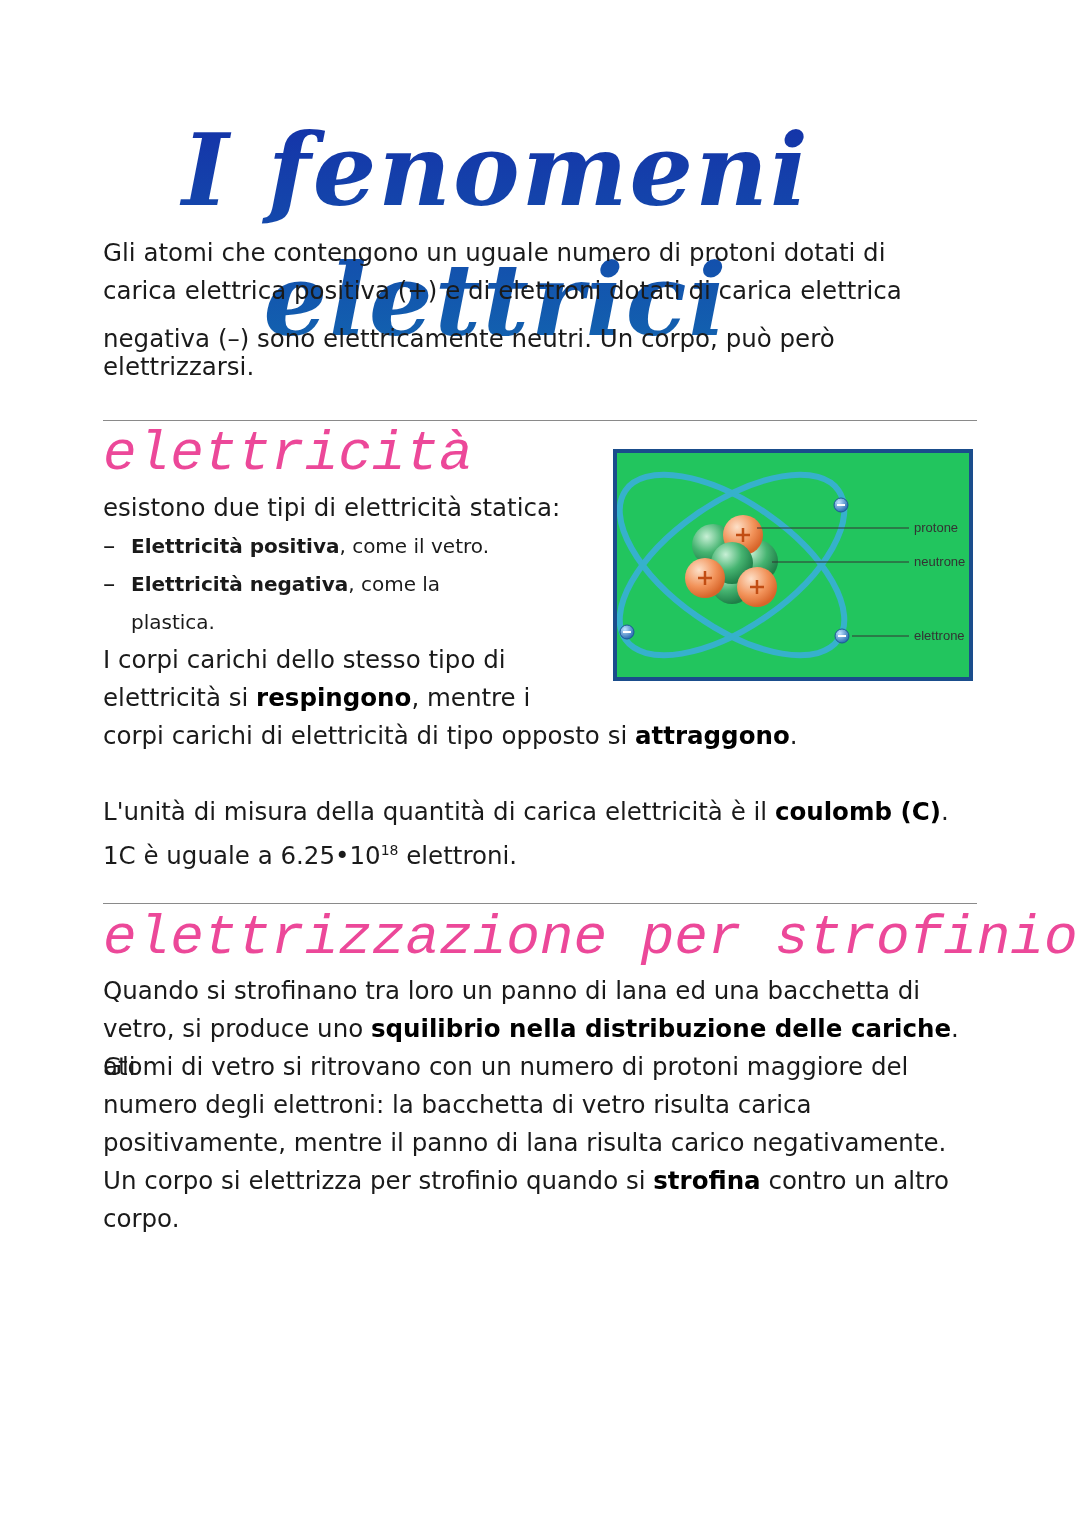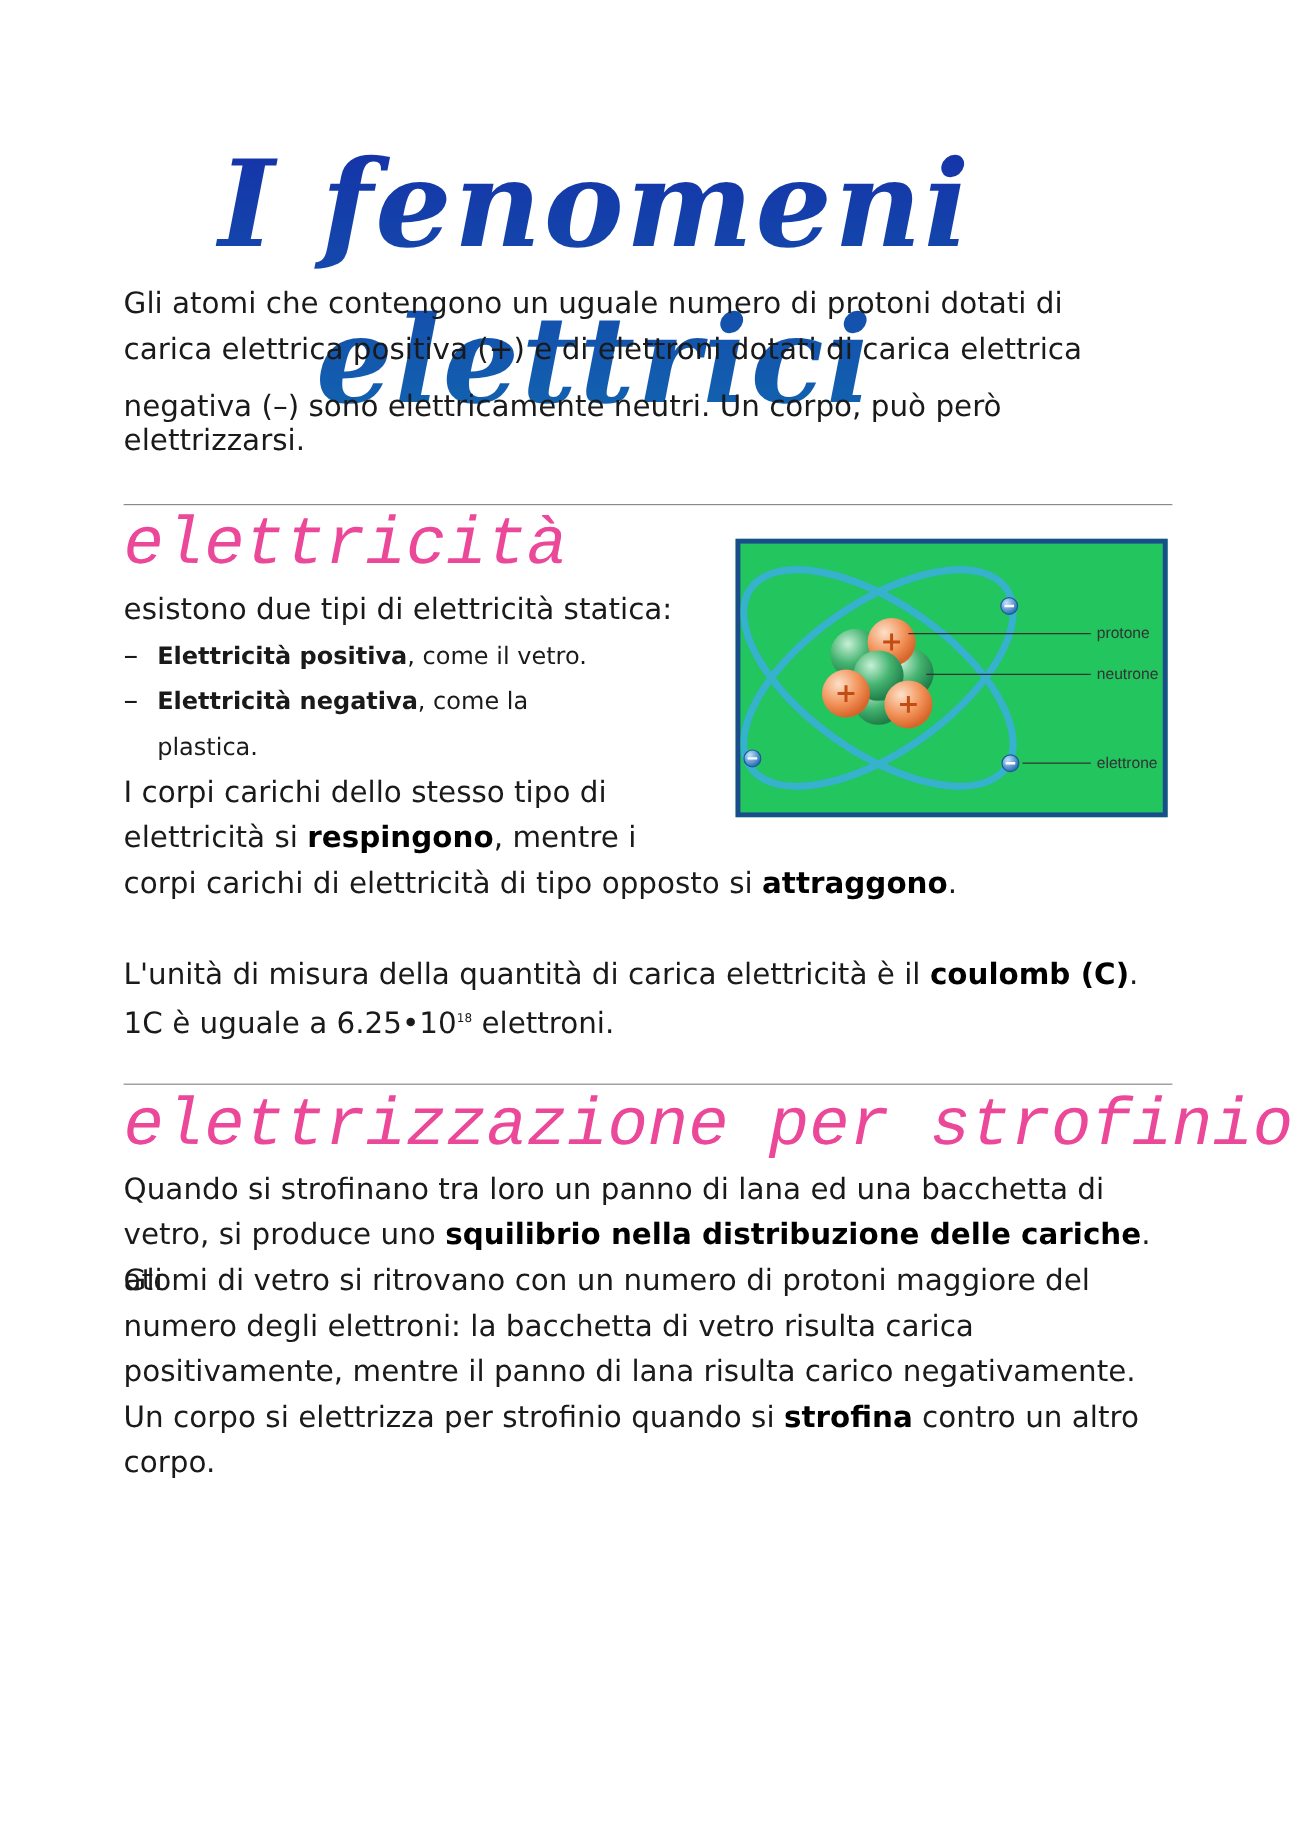--- a/index.html
+++ b/index.html
@@ -12,21 +12,21 @@
            -webkit-background-clip: text; background-clip: text; -webkit-text-fill-color: transparent; }
   .para { position: absolute; left: 103px; width: 880px; font-size: 24.5px; line-height: 38px; margin: 0; }
   .para b { font-weight: bold; color: #000; text-align: center; }
   .rule { position: absolute; left: 103px; width: 874px; height: 0; border-top: 1.5px solid #8a8a8a; }
   .heading { position: absolute; left: 103px; font-family: Liberation Mono, monospace;
              font-style: italic; color: #ec4899; font-size: 56px; line-height: 56px; }
   .dash { position: absolute; left: 103px; width: 14px; }
   .indent { position: absolute; left: 131px; font-size: 20px; line-height: 38px; }
   .figure { position: absolute; left: 613px; top: 449px; width: 360px; height: 232px;
             border: 4px solid #1a4d8c; box-sizing: border-box; background: #22c55e; }
-  sup { font-size: 10px; vertical-align: 9px; }
+  sup { font-size: 14px; vertical-align: 9px; }
 </style>
 </head>
 <body>
 
 <div class="title">I fenomeni elettrici</div>
 
 <div>
   <p class="para" style="top:234px">Gli atomi che contengono un uguale numero di protoni dotati di</p>
   <p class="para" style="top:272px">carica elettrica positiva (+) e di elettroni dotati di carica elettrica</p>
   <p class="para" style="top:320px">negativa (–) sono elettricamente neutri. Un corpo, può però</p>

